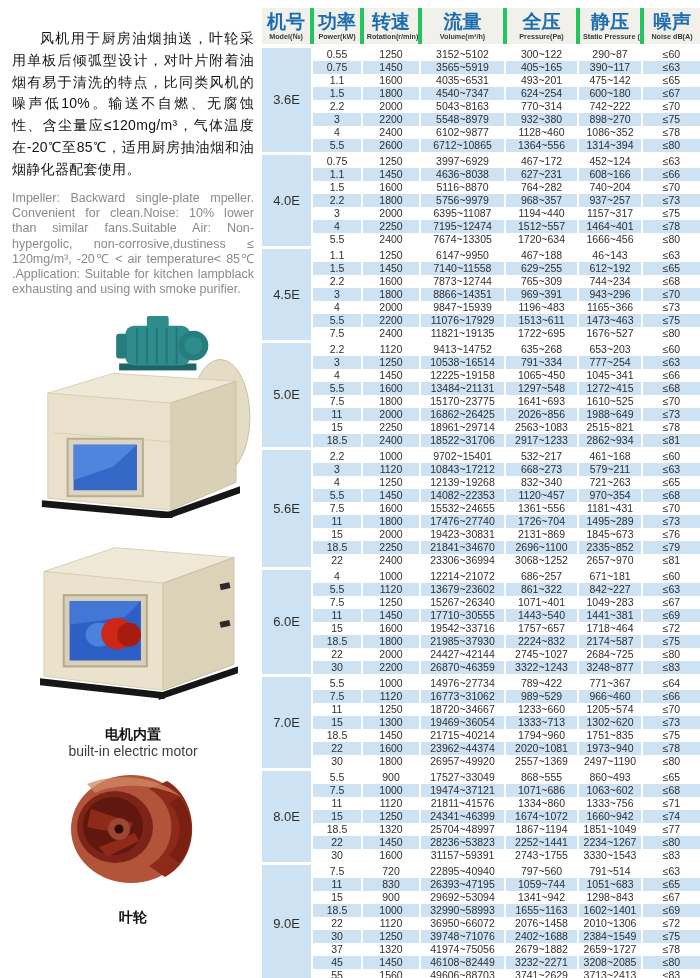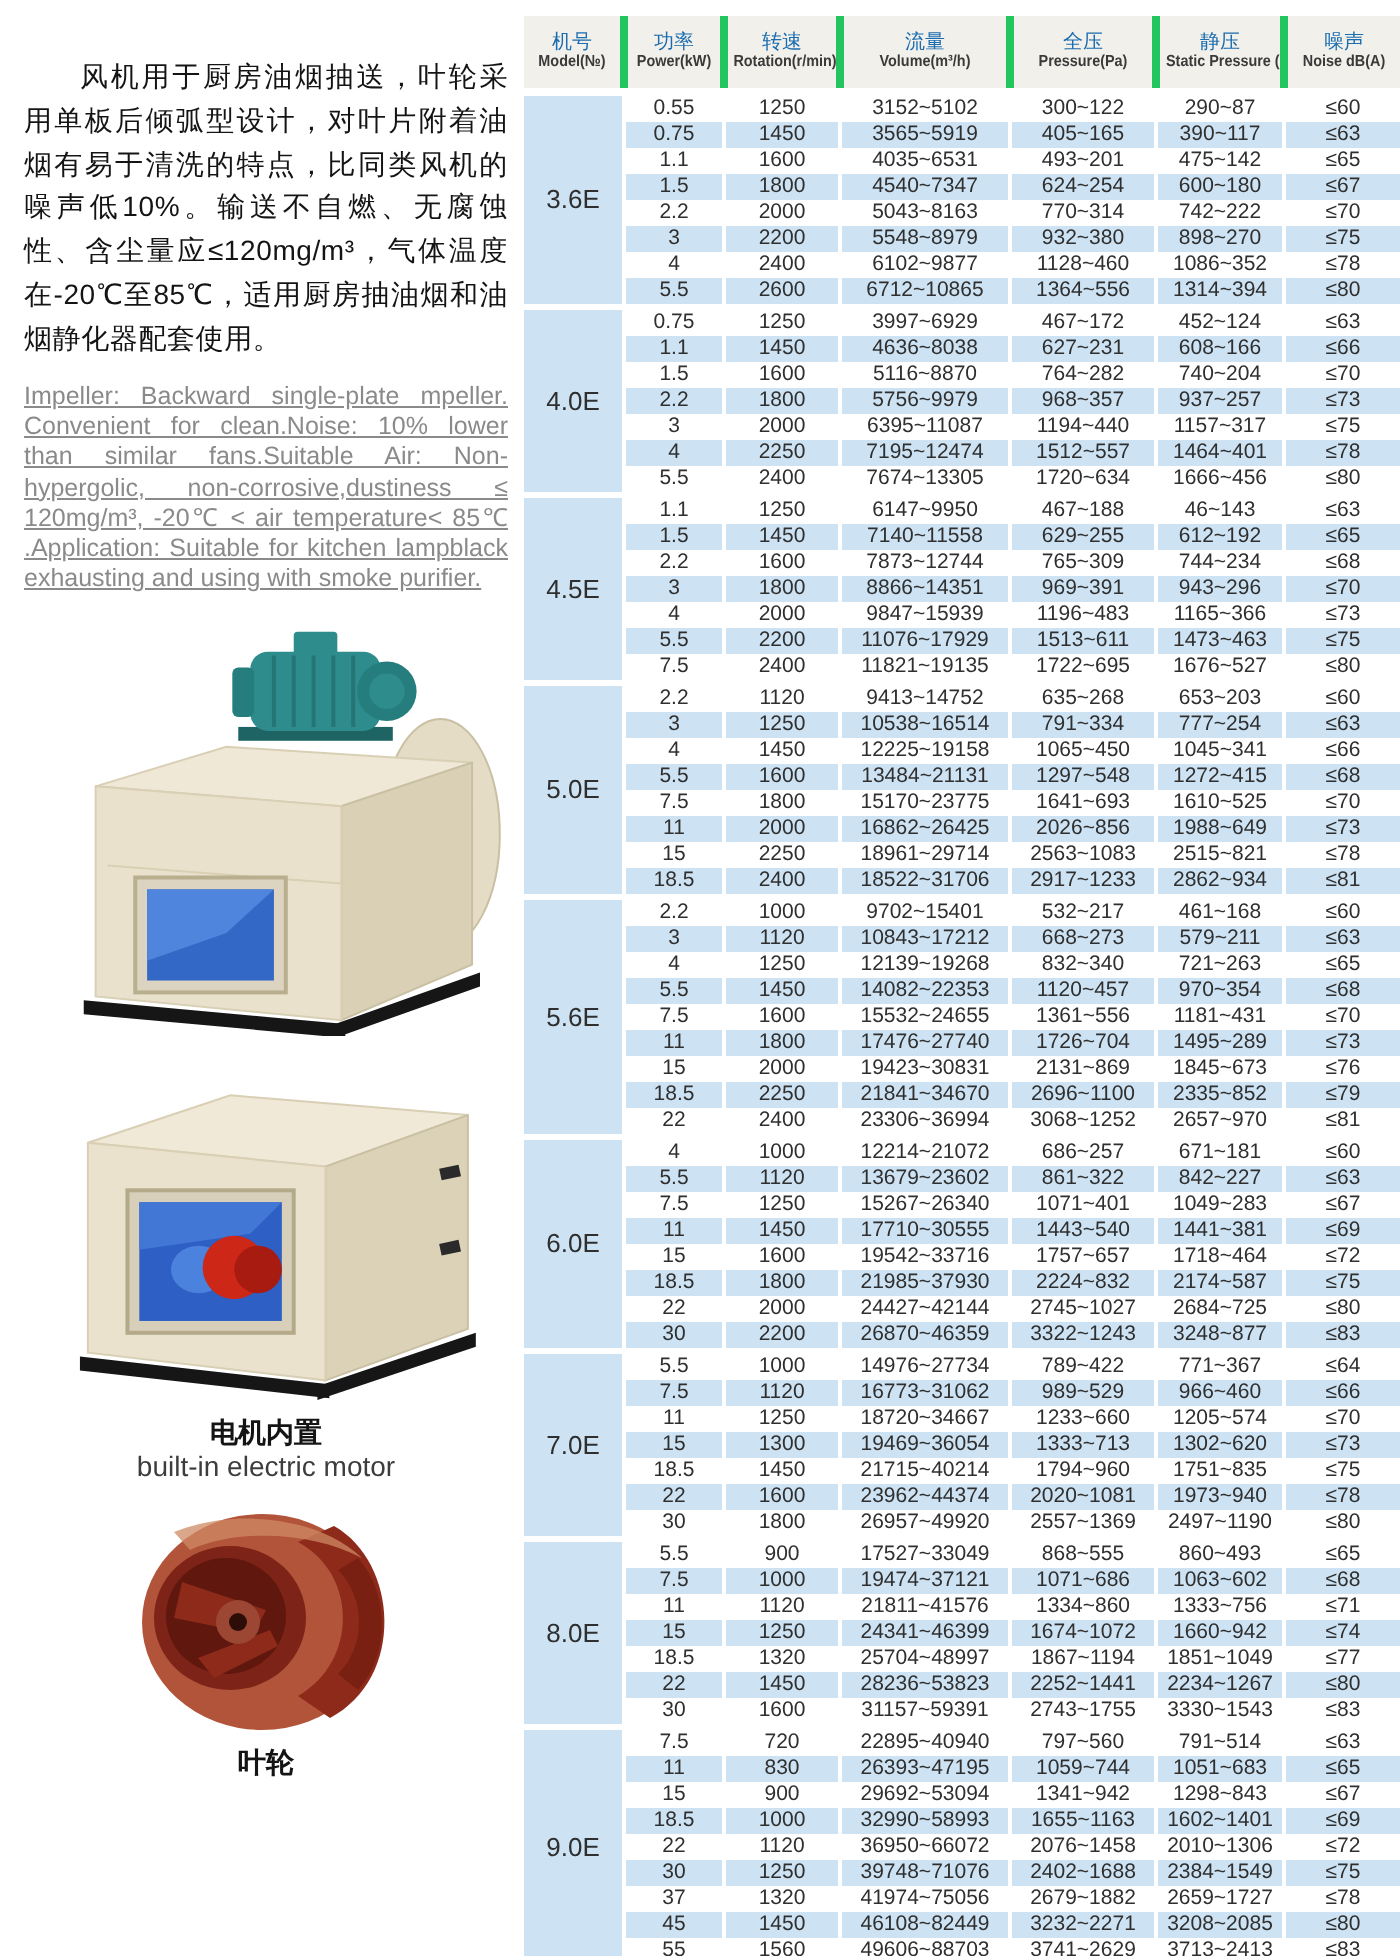--- a/index.html
+++ b/index.html
@@ -12,40 +12,39 @@
 
   
   .left{flex:0 0 260px;width:260px;box-sizing:border-box;padding:28px 6px 0 12px}
   .intro-zh{
     margin:0;font-weight:normal;font-size:14px;line-height:1.56;color:#141414;
     text-indent:2em;text-align:justify;letter-spacing:.3px;
   }
   .intro-en{
     margin:10px 0 0;color:#8a8a8a;font-size:12.5px;line-height:1.22;
     text-align:justify;
-    text-decoration:underline;
   }
   .photo{text-align:center;margin:0;line-height:0}
   .photo.p1{margin-top:8px}
   .photo.p2{margin-top:-4px}
   .photo.p3{margin-top:10px}
-  .caption{text-align:center;line-height:1.25;margin-top:2px}
+  .caption{text-align:center;line-height:1.25;margin-top:20px}
   .cap-zh{font-weight:bold;font-size:14px;color:#141414}
   .cap-en{font-size:14px;color:#3d3d3d}
 
   
   .right{flex:1;box-sizing:border-box;padding:8px 0 0 2px}
   table{border-collapse:collapse;table-layout:fixed;width:438px;height:966px}
   th,td{padding:0;text-align:center;overflow:hidden;white-space:nowrap}
   thead th{
     background:#f1f0ea;height:36px;vertical-align:middle;
     border-left:4px solid #22c55e;border-bottom:4px solid #fff;
   }
   thead th:first-child{border-left:none}
-  .hzh{font-size:10px;font-weight:normal;color:var(--header-blue,#1b6cb0);line-height:1.15}
+  .hzh{font-size:19px;font-weight:bold;color:var(--header-blue,#1b6cb0);line-height:1.15}
   .hen{font-size:8px;color:#3a3a3a;line-height:1.1;transform:scaleX(.9);transform-origin:50% 50%;white-space:nowrap}
   tbody{border-top:3px solid #fff}
   td{
     font-size:10.5px;color:var(--cell-text,#2f2f2f);
     height:13px;line-height:1.05;border-left:2px solid #fff;
   }
   td.model{
     background:var(--model-cell-blue,#cde2f2);
     font-size:13px;border-left:none;vertical-align:middle;color:#2f2f2f;
   }

